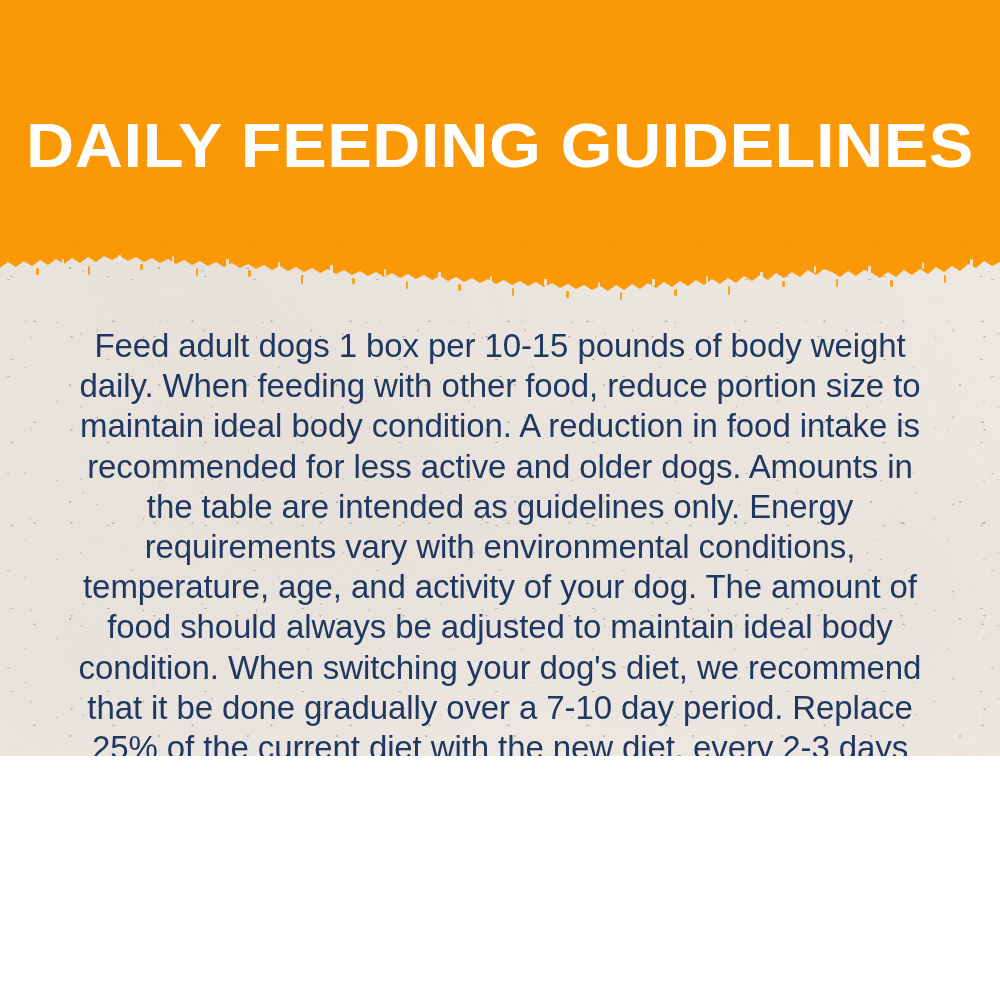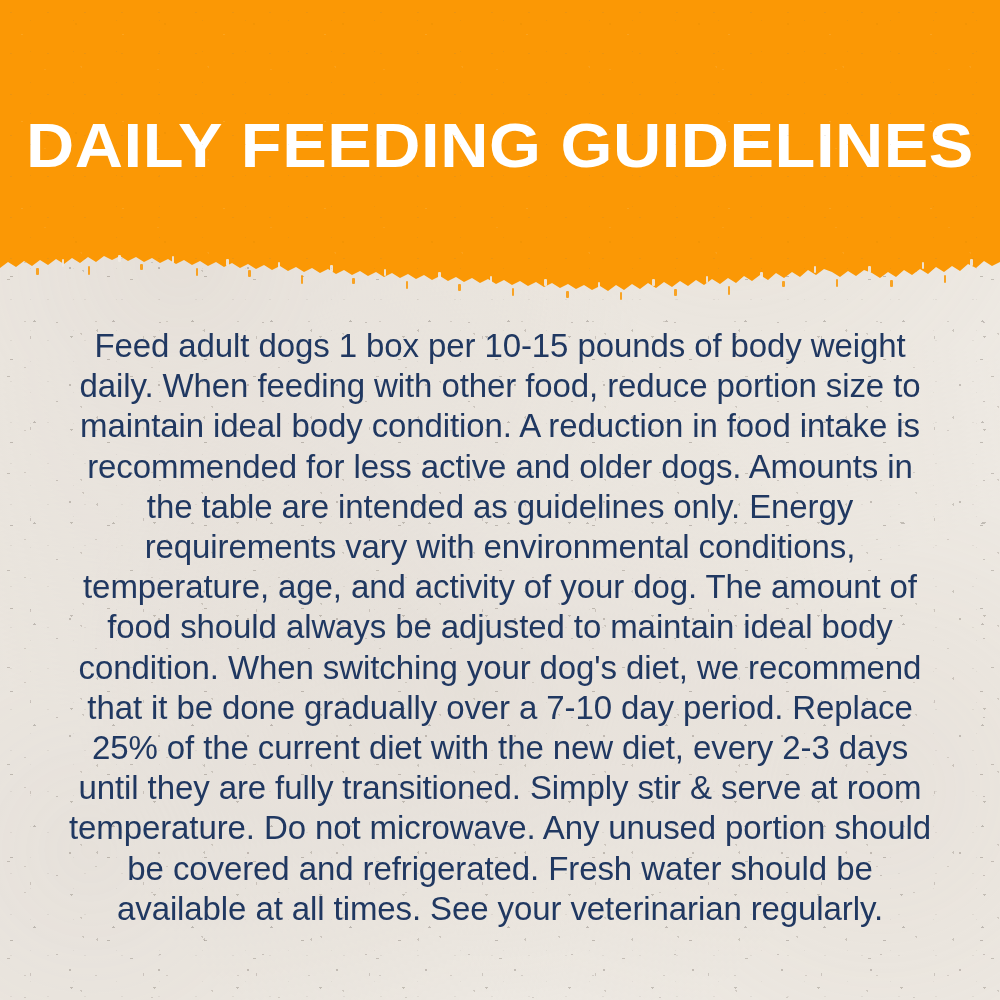--- a/index.html
+++ b/index.html
@@ -3,21 +3,21 @@
 <meta charset="utf-8">
 <style>
   html, body {
     margin: 0;
     padding: 0;
     background: #ffffff;
   }
   #page {
     position: relative;
     width: 1000px;
-    height: 1000px;
+    height: 756px;
     overflow: hidden;
     font-family: "Liberation Sans", sans-serif;
     background: #EFEAE4;
   }
 
   
   .paper-base {
     position: absolute;
     inset: 0;
     background-color: #EFEBE5;

